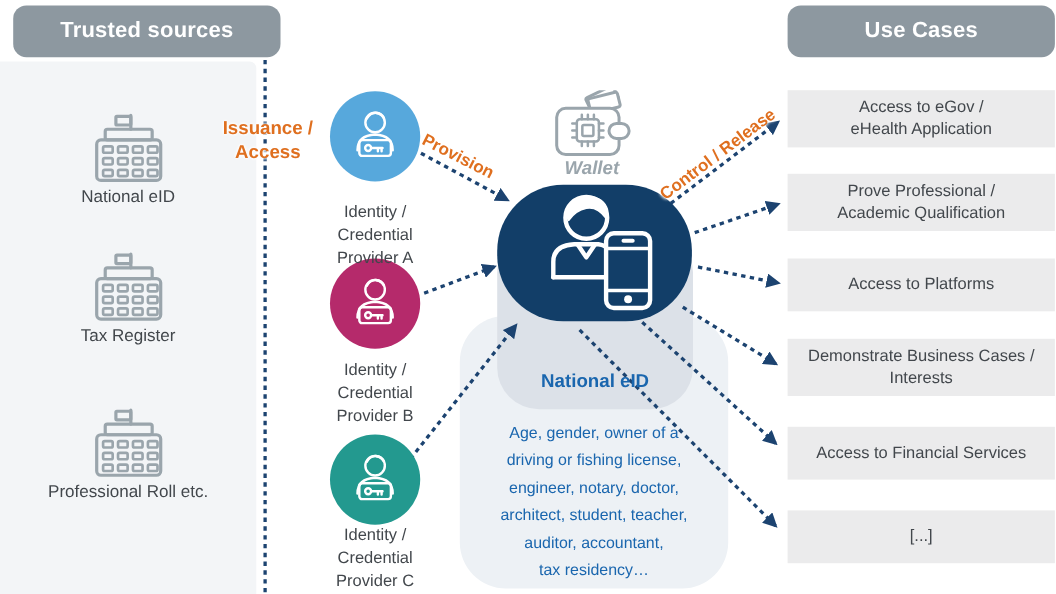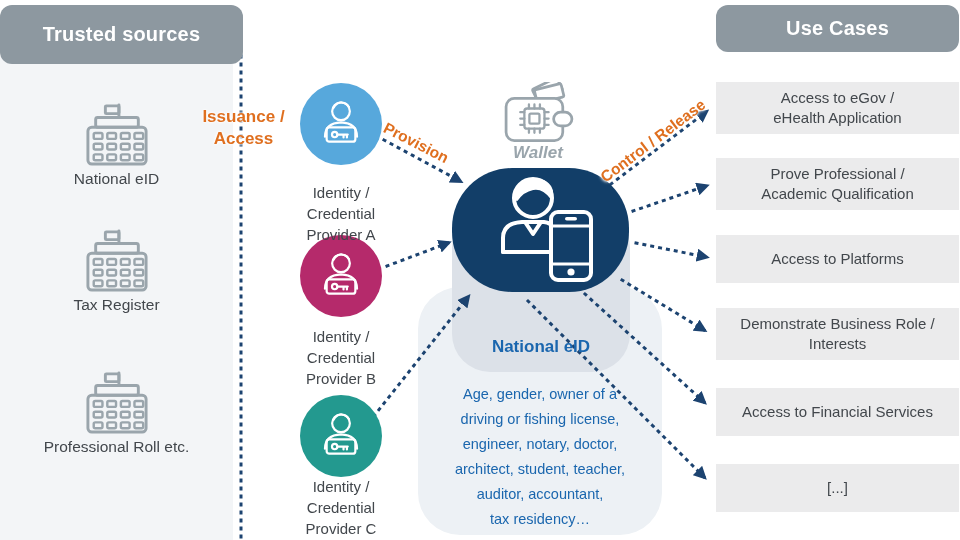--- a/index.html
+++ b/index.html
@@ -78,21 +78,21 @@
     <line class="flow" x1="387" y1="266" x2="448" y2="243" marker-end="url(#ah)"></line>
     <line class="flow" x1="374" y1="416" x2="468" y2="297" marker-end="url(#ah)"></line>
     <line class="flow" x1="611" y1="184" x2="706" y2="112" marker-end="url(#ah)"></line>
     <line class="flow" x1="633" y1="211" x2="706" y2="186" marker-end="url(#ah)"></line>
     <line class="flow" x1="636" y1="243" x2="706" y2="257" marker-end="url(#ah)"></line>
     <line class="flow" x1="622" y1="280" x2="704" y2="330" marker-end="url(#ah)"></line>
     <line class="flow" x1="585" y1="294" x2="704" y2="402" marker-end="url(#ah)"></line>
     <line class="flow" x1="528" y1="301" x2="704" y2="477" marker-end="url(#ah)"></line>
   </svg>
 
-  <div class="abs col-header" style="left:0;top:5px;width:243px;height:59px;">
+  <div class="abs col-header" style="left:12px;top:5px;width:243px;height:47px;">
     <span>Trusted sources</span>
   </div>
   <div class="abs col-header" style="left:716px;top:5px;width:243px;height:47px;">
     <span>Use Cases</span>
   </div>
 
   <div class="abs source-item" style="top:102px;">
     <svg width="78" height="64" viewBox="0 0 80 66">
       <g class="icon-stroke" stroke-width="3" stroke-linecap="round" stroke-linejoin="round">
         <line x1="42" y1="16" x2="42" y2="3"></line>
@@ -261,18 +261,18 @@
   <div class="abs flow-label lbl-issuance">Issuance /
 Access</div>
   <div class="abs flow-label lbl-provision">Provision</div>
   <div class="abs flow-label lbl-control">Control / Release</div>
 
   <div class="abs usecase-box" style="top:82px;height:52px;">Access to eGov /
 eHealth Application</div>
   <div class="abs usecase-box" style="top:158px;height:52px;">Prove Professional /
 Academic Qualification</div>
   <div class="abs usecase-box" style="top:235px;height:48px;text-align:center;">Access to Platforms</div>
-  <div class="abs usecase-box" style="top:308px;height:52px;">Demonstrate Business Role /
+  <div class="abs usecase-box" style="top:308px;height:52px;">Demonstrate Business Cases /
 Interests</div>
   <div class="abs usecase-box" style="top:388px;height:48px;">Access to Financial Services</div>
   <div class="abs usecase-box" style="top:464px;height:48px;">[...]</div>
 
 </div>
 
 </body></html>

